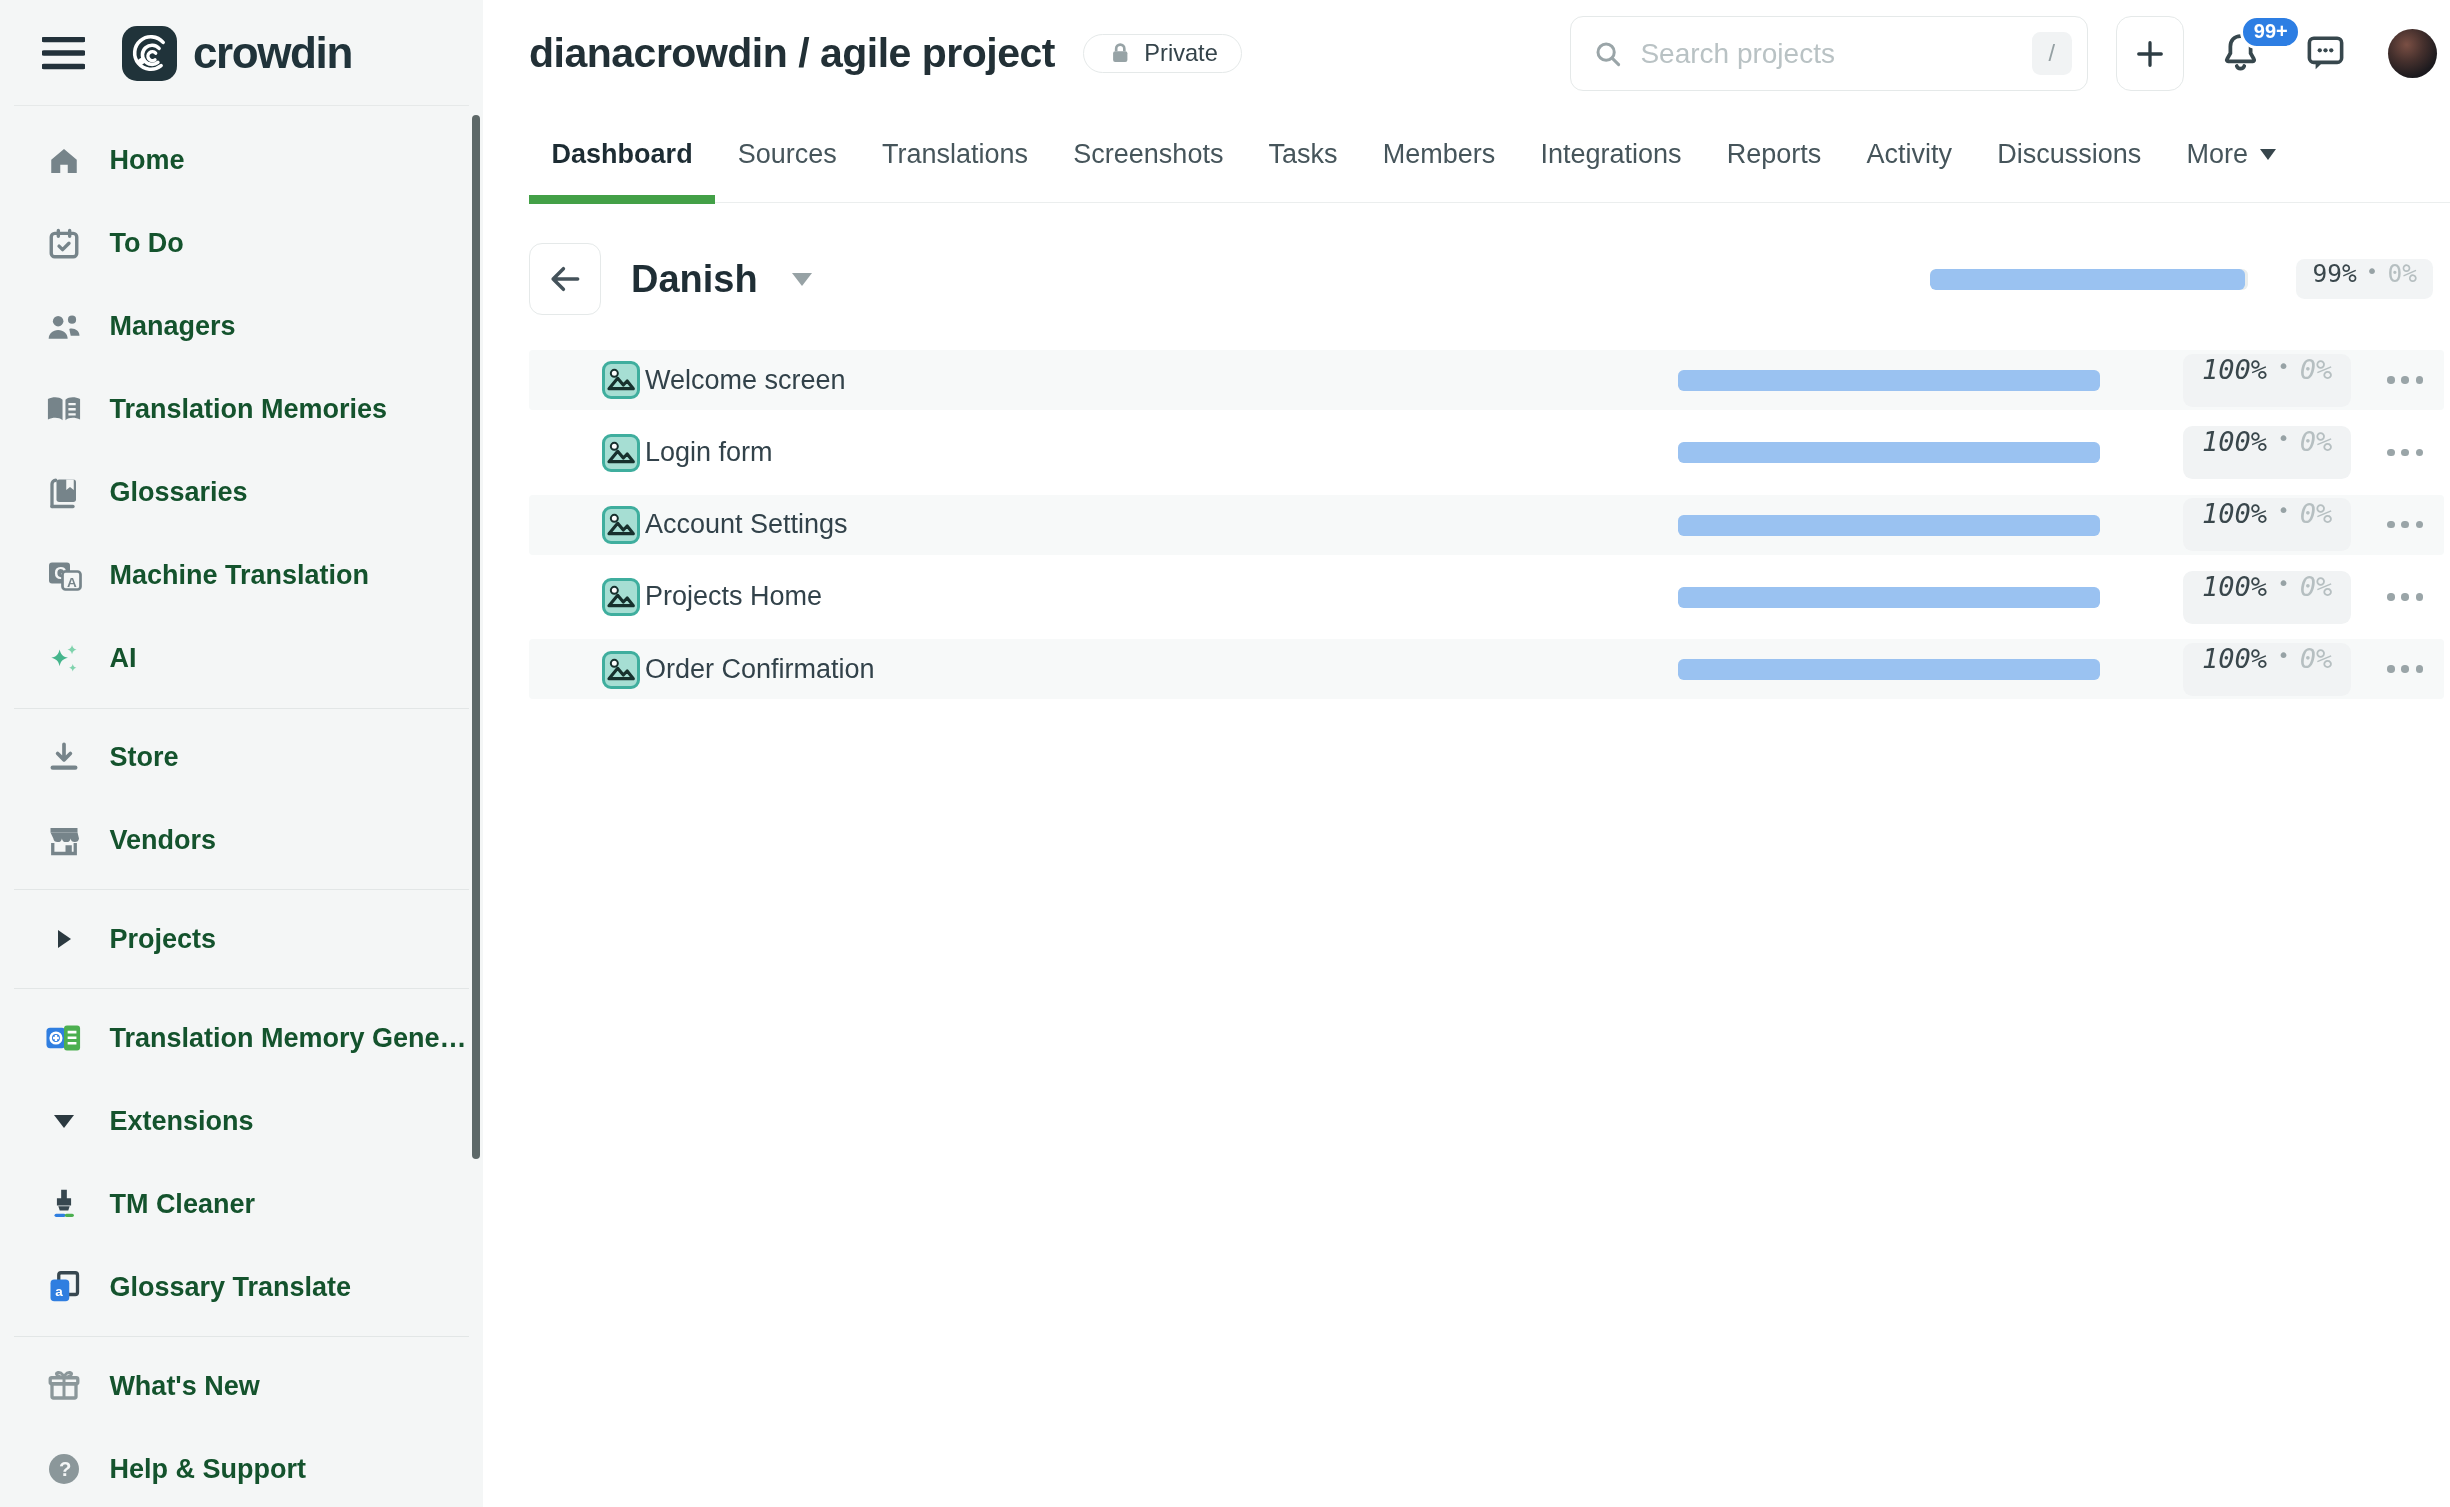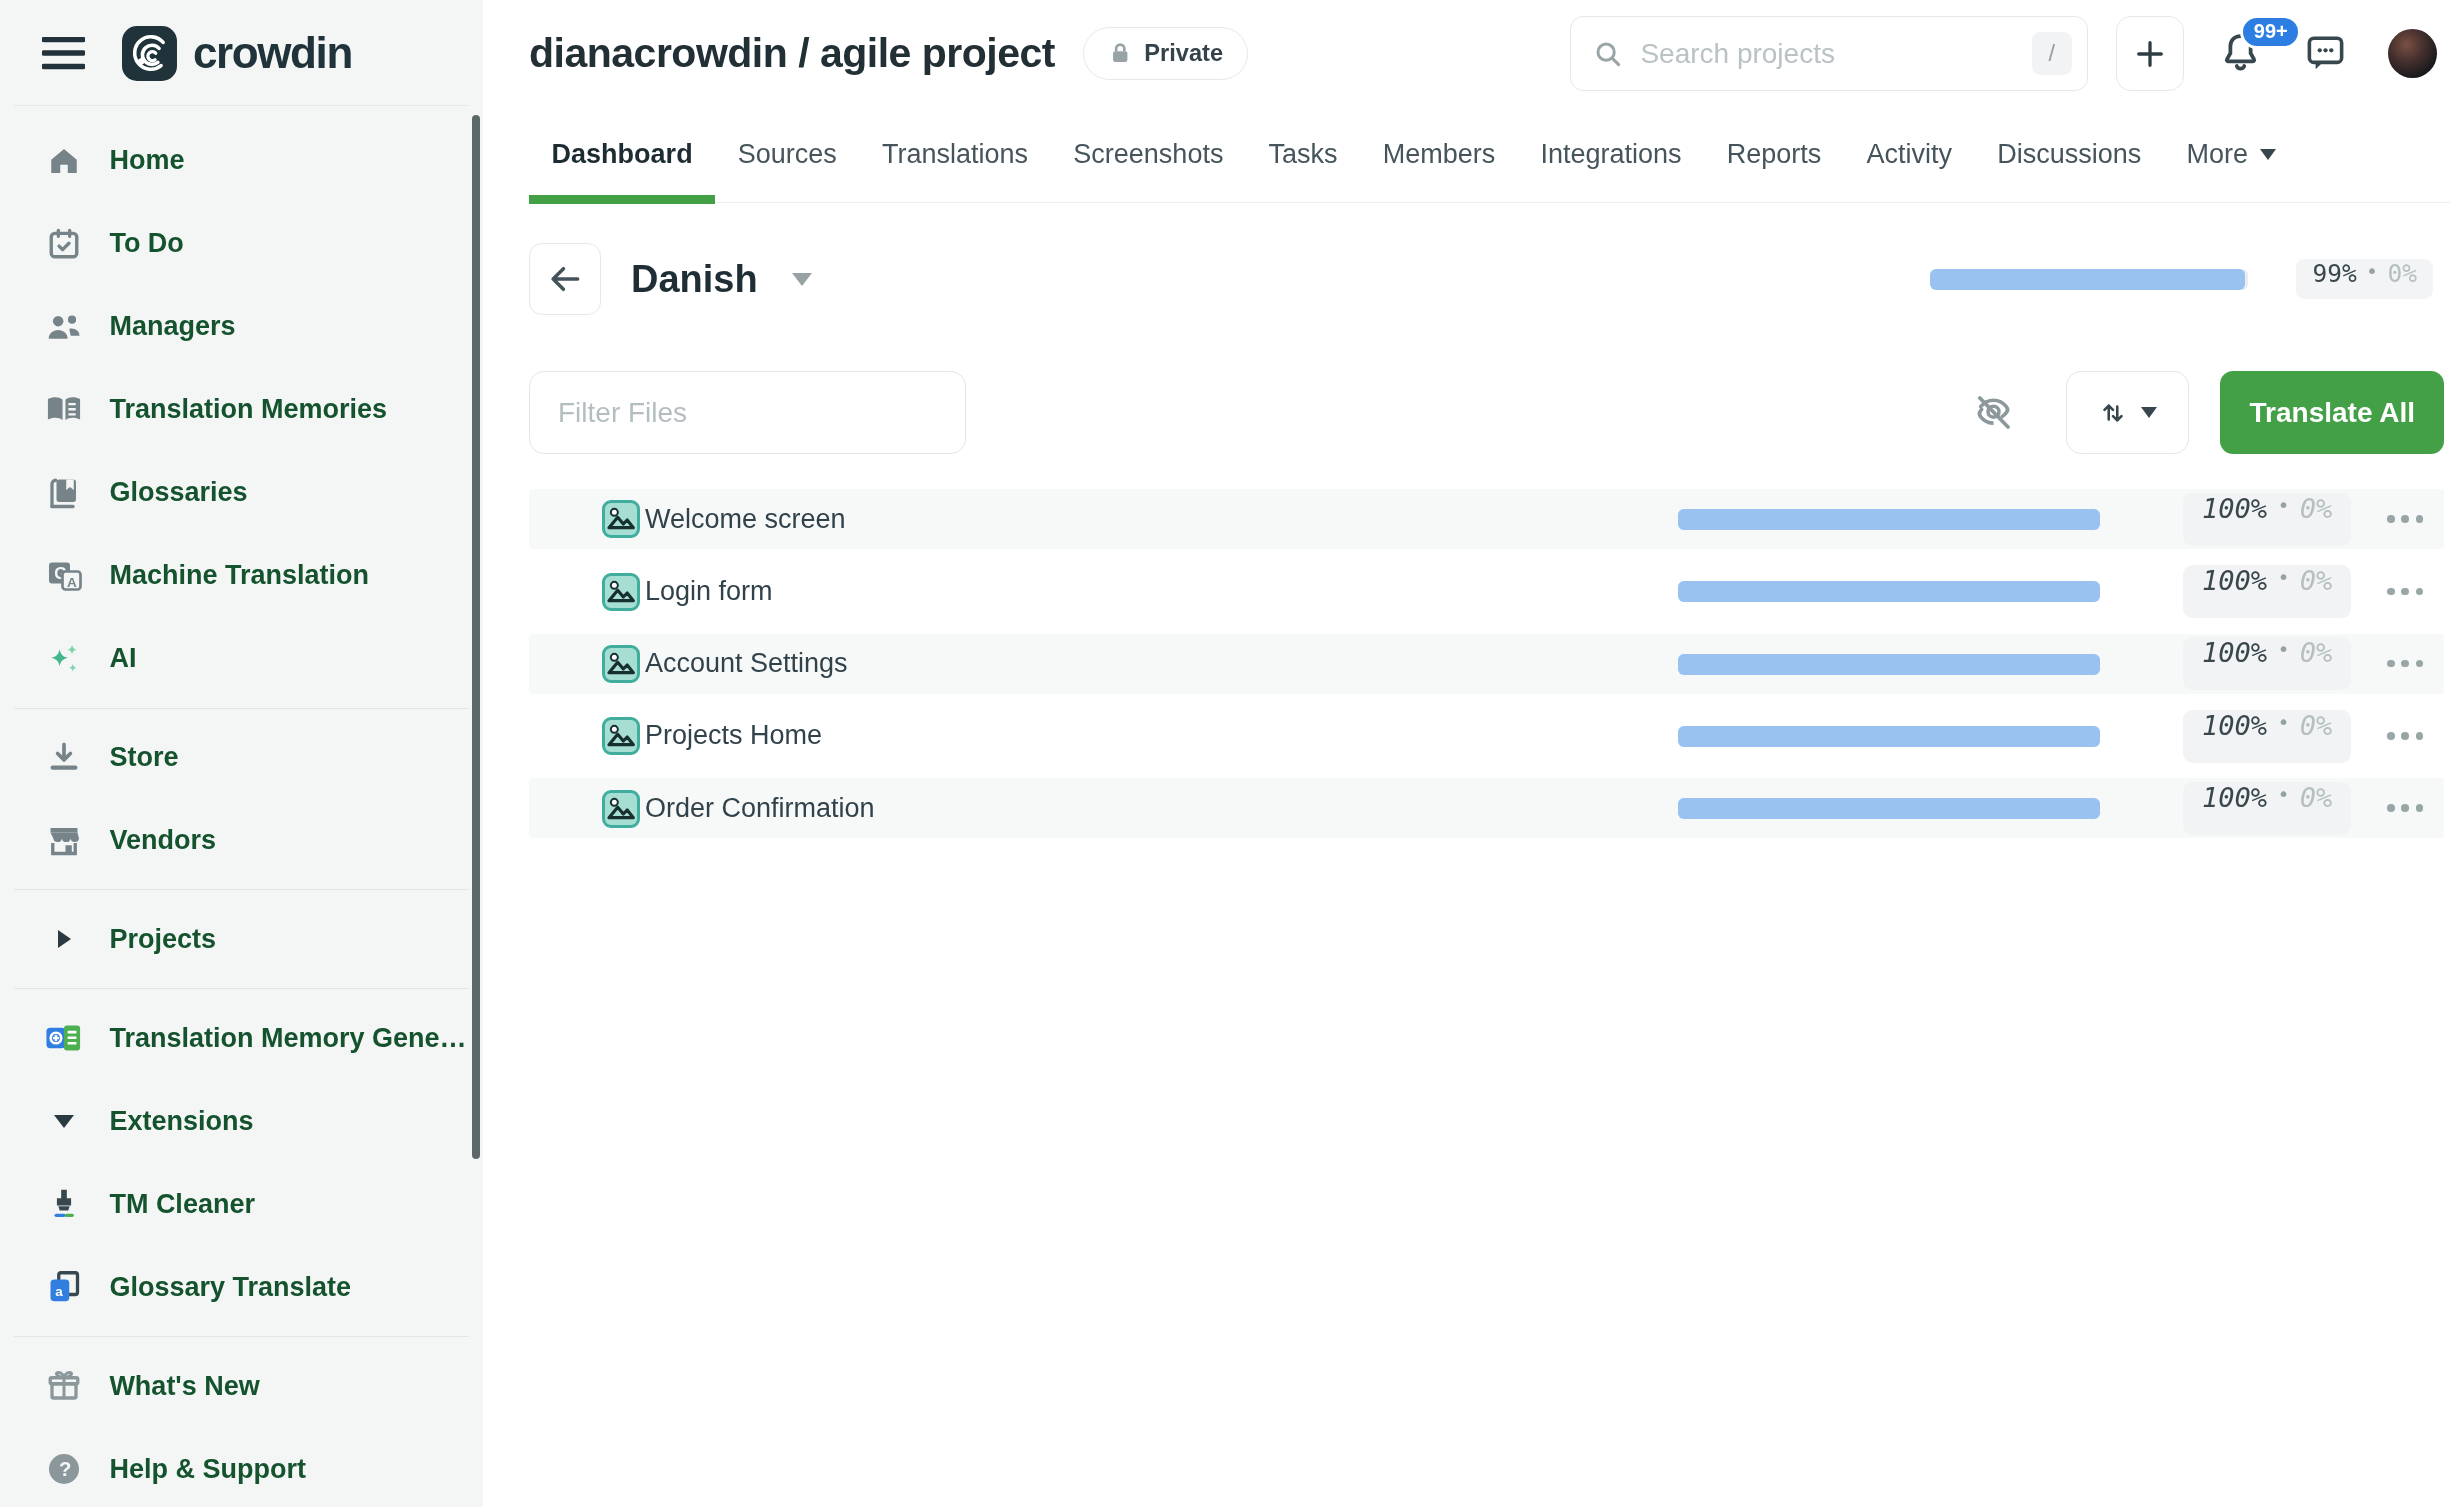--- a/index.html
+++ b/index.html
@@ -22,22 +22,22 @@
   .sb-divider { height:0.9px; background:#e2e6e6; margin:7.5px 14px; }
   .tri-right { width:0; height:0; border-top:9.4px solid transparent; border-bottom:9.4px solid transparent; border-left:13px solid #2b3940; }
   .tri-down-dark { width:0; height:0; border-left:10.4px solid transparent; border-right:10.4px solid transparent; border-top:13px solid #2b3940; }
   .sb-scrollthumb { position:absolute; top:115px; right:2.8px; width:8.5px; height:1044px; border-radius:4.7px; background:#5d6868; }
 
   
   .main { flex:1; min-width:0; background:#fff; }
 
   .topbar { height:107px; display:flex; align-items:center; padding:0 7.5px 0 46px; }
   .page-title { font-size:41px; font-weight:bold; color:#223036; letter-spacing:-0.5px; white-space:nowrap; }
-  .private-badge { margin-left:28px; display:flex; align-items:center; gap:12.3px; height:53px; padding:0 23.6px;
-                   border:1.9px solid #e5e9e9; border-radius:28px; font-size:23.6px; color:#34434a; background:#fff;font-weight:bold; }
+  .private-badge { margin-left:28px; display:flex; align-items:center; gap:12.3px; height:39px; padding:0 23.6px;
+                   border:1.9px solid #e5e9e9; border-radius:28px; font-size:23.6px; color:#34434a; background:#fff; }
   .top-right { margin-left:auto; display:flex; align-items:center; }
   .searchbox { width:518px; height:75px; border:1.9px solid #e5e9e9; border-radius:13px; background:#fff;
                display:flex; align-items:center; padding:0 15px 0 22.6px; gap:17px;margin-left:24px; }
   .searchbox input { border:none; outline:none; flex:1; font-size:28px; color:#2b3a40; font-family:"Liberation Sans",sans-serif; min-width:0; background:transparent; }
   .searchbox input::placeholder { color:#b9c2c4; }
   .slash-hint { width:40px; height:43px; border-radius:8.5px; background:#f1f3f4; color:#95a0a3;
                 display:grid; place-items:center; font-size:23.6px; flex:none; }
   .plus-btn { width:68px; height:75px; margin-left:28px; border:1.9px solid #e5e9e9; border-radius:15px;
               background:#fff; display:grid; place-items:center; cursor:pointer; }
   .bell-wrap { position:relative; margin-left:34px; cursor:pointer; }
@@ -379,40 +379,20 @@
           <div class="progress-fill"></div>
         </div>
         <span class="pct-badge">
           <span class="pct-main">99%</span>
           <span class="pct-dot">•</span>
           <span class="pct-sub">0%</span>
         </span>
       </div>
     </div>
 
-    <div class="toolbar">
-      <input class="filter-input" type="text" placeholder="Filter Files" style="">
-      <div class="toolbar-right">
-        <button class="eyeoff-btn">
-          <svg width="41" height="41" viewBox="0 0 24 24" fill="none">
-              <path d="M4.5 8.5C6.5 6 9 4.8 12 4.8s5.5 1.2 7.5 3.7c.9 1.1.9 2.5 0 3.6-.7.9-1.5 1.7-2.4 2.3M9 17.8c1 .3 2 .4 3 .4-3 0-5.5-1.2-7.5-3.7-.9-1.1-.9-2.5 0-3.6l.6-.7" stroke="#8c989b" stroke-width="2.1" stroke-linecap="round"></path>
-              <circle cx="12" cy="11.5" r="3.2" stroke="#8c989b" stroke-width="2.1"></circle>
-              <path d="m4 3.5 16.5 17" stroke="#8c989b" stroke-width="2.2" stroke-linecap="round"></path>
-            </svg>
-        </button>
-        <button class="sort-btn">
-          <svg width="28" height="32" viewBox="0 0 26 30" fill="none">
-              <path d="M9 21V8M5 12l4-4 4 4" stroke="#37464c" stroke-width="2.4" stroke-linecap="round" stroke-linejoin="round"></path>
-              <path d="M17 9v13M13 18l4 4 4-4" stroke="#37464c" stroke-width="2.4" stroke-linecap="round" stroke-linejoin="round"></path>
-            </svg>
-          <span class="sort-caret"></span>
-        </button>
-        <button class="translate-btn">Translate All</button>
-      </div>
-    </div>
 
     <div class="file-list">
 
       <div class="file-row">
         <span class="file-icon">
           <svg width="40" height="40" viewBox="0 0 24 24">
               <rect x="1.5" y="1.5" width="21" height="21" rx="4.5" fill="#a6ded3" stroke="#3fae9e" stroke-width="1.8"></rect>
               <circle cx="8" cy="8" r="2.1" fill="#fdfdfd" stroke="#17302d" stroke-width="1.2"></circle>
               <path d="M4.8 17.2 10 11l3.4 4 2.3-2.4 3.7 4.6z" fill="none" stroke="#17302d" stroke-width="1.9" stroke-linejoin="round"></path>
             </svg>

